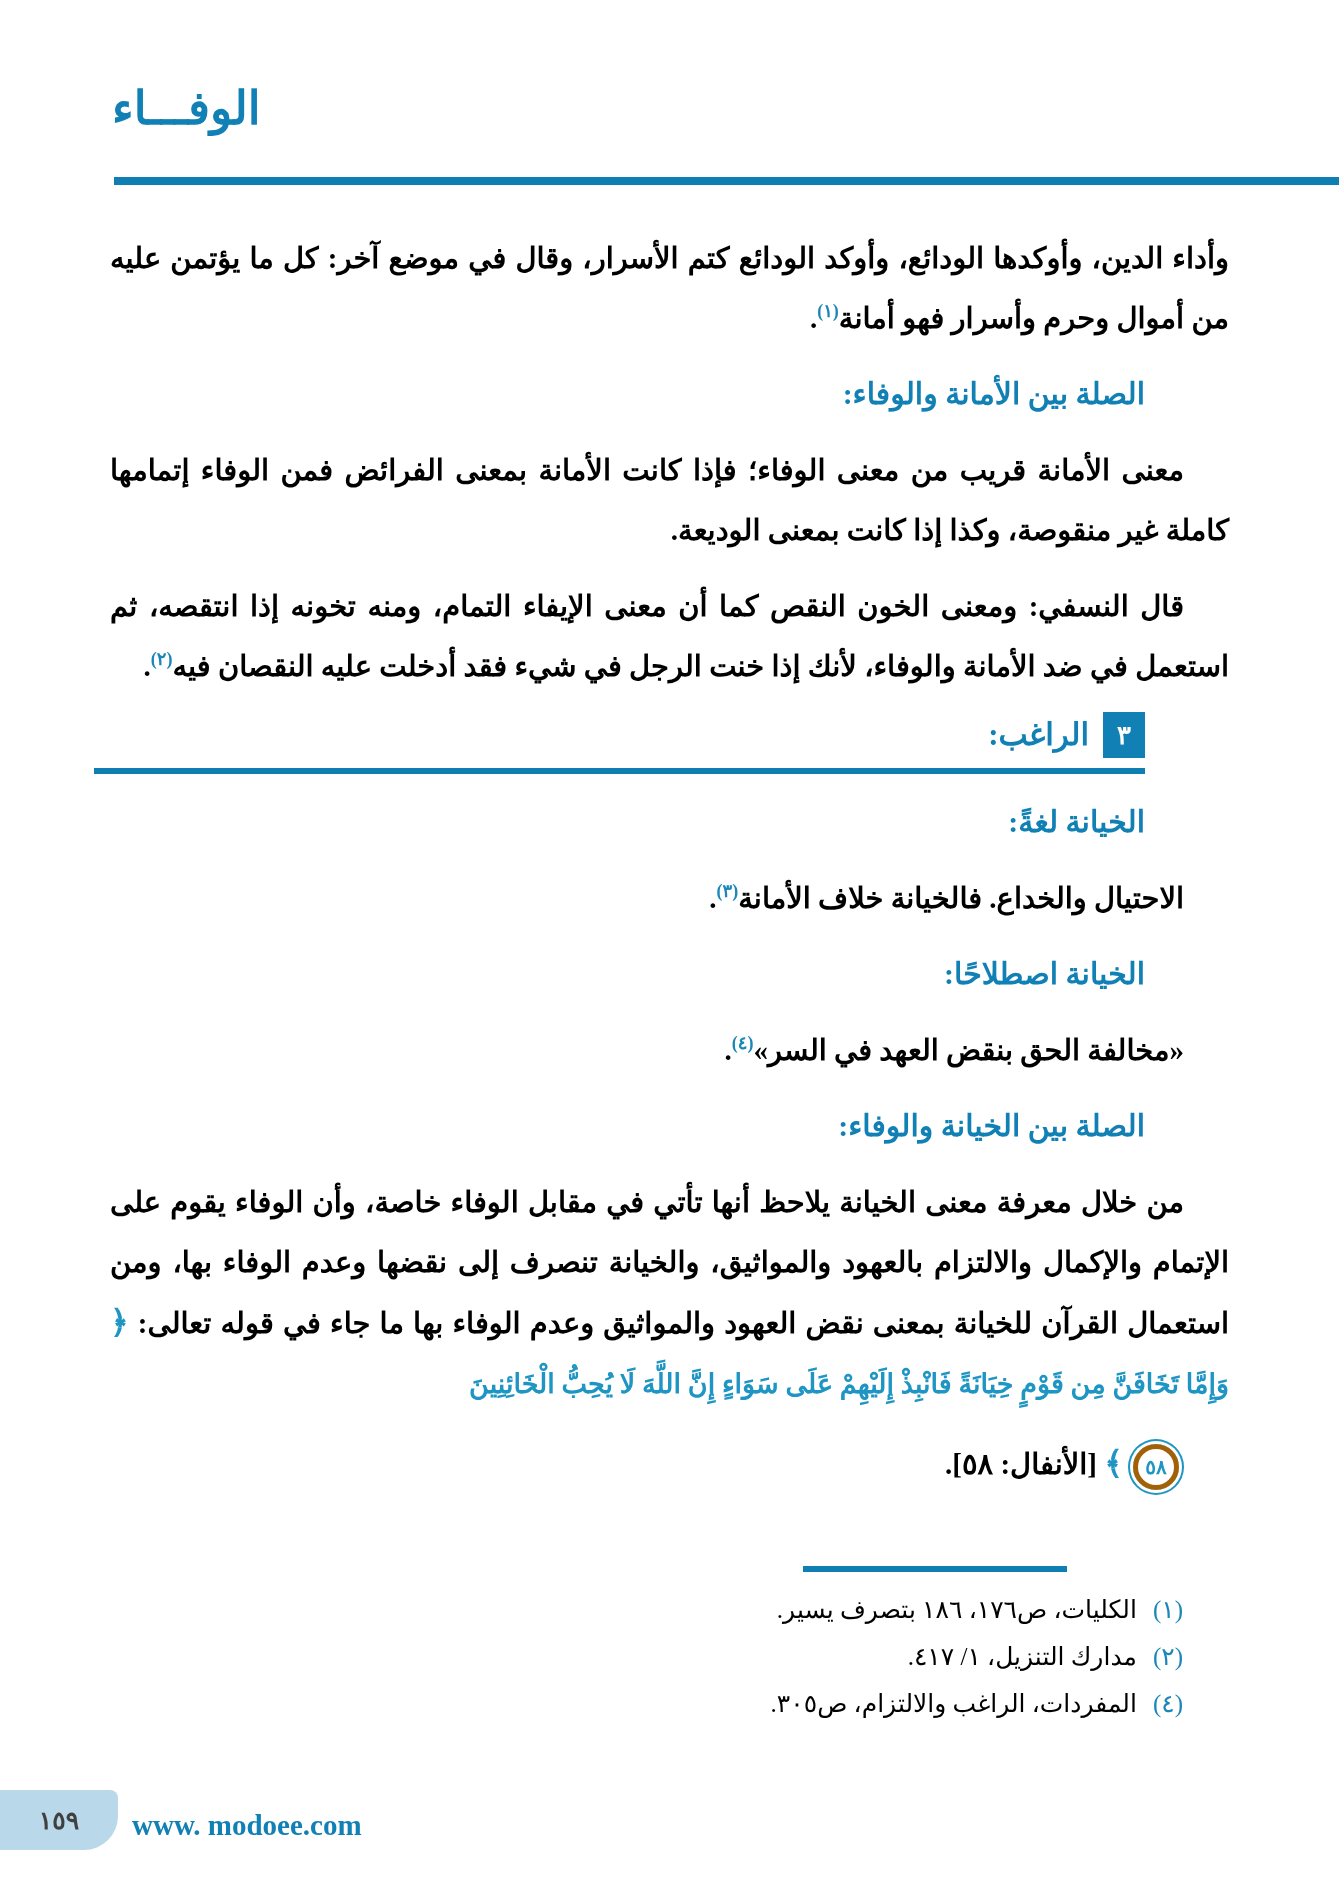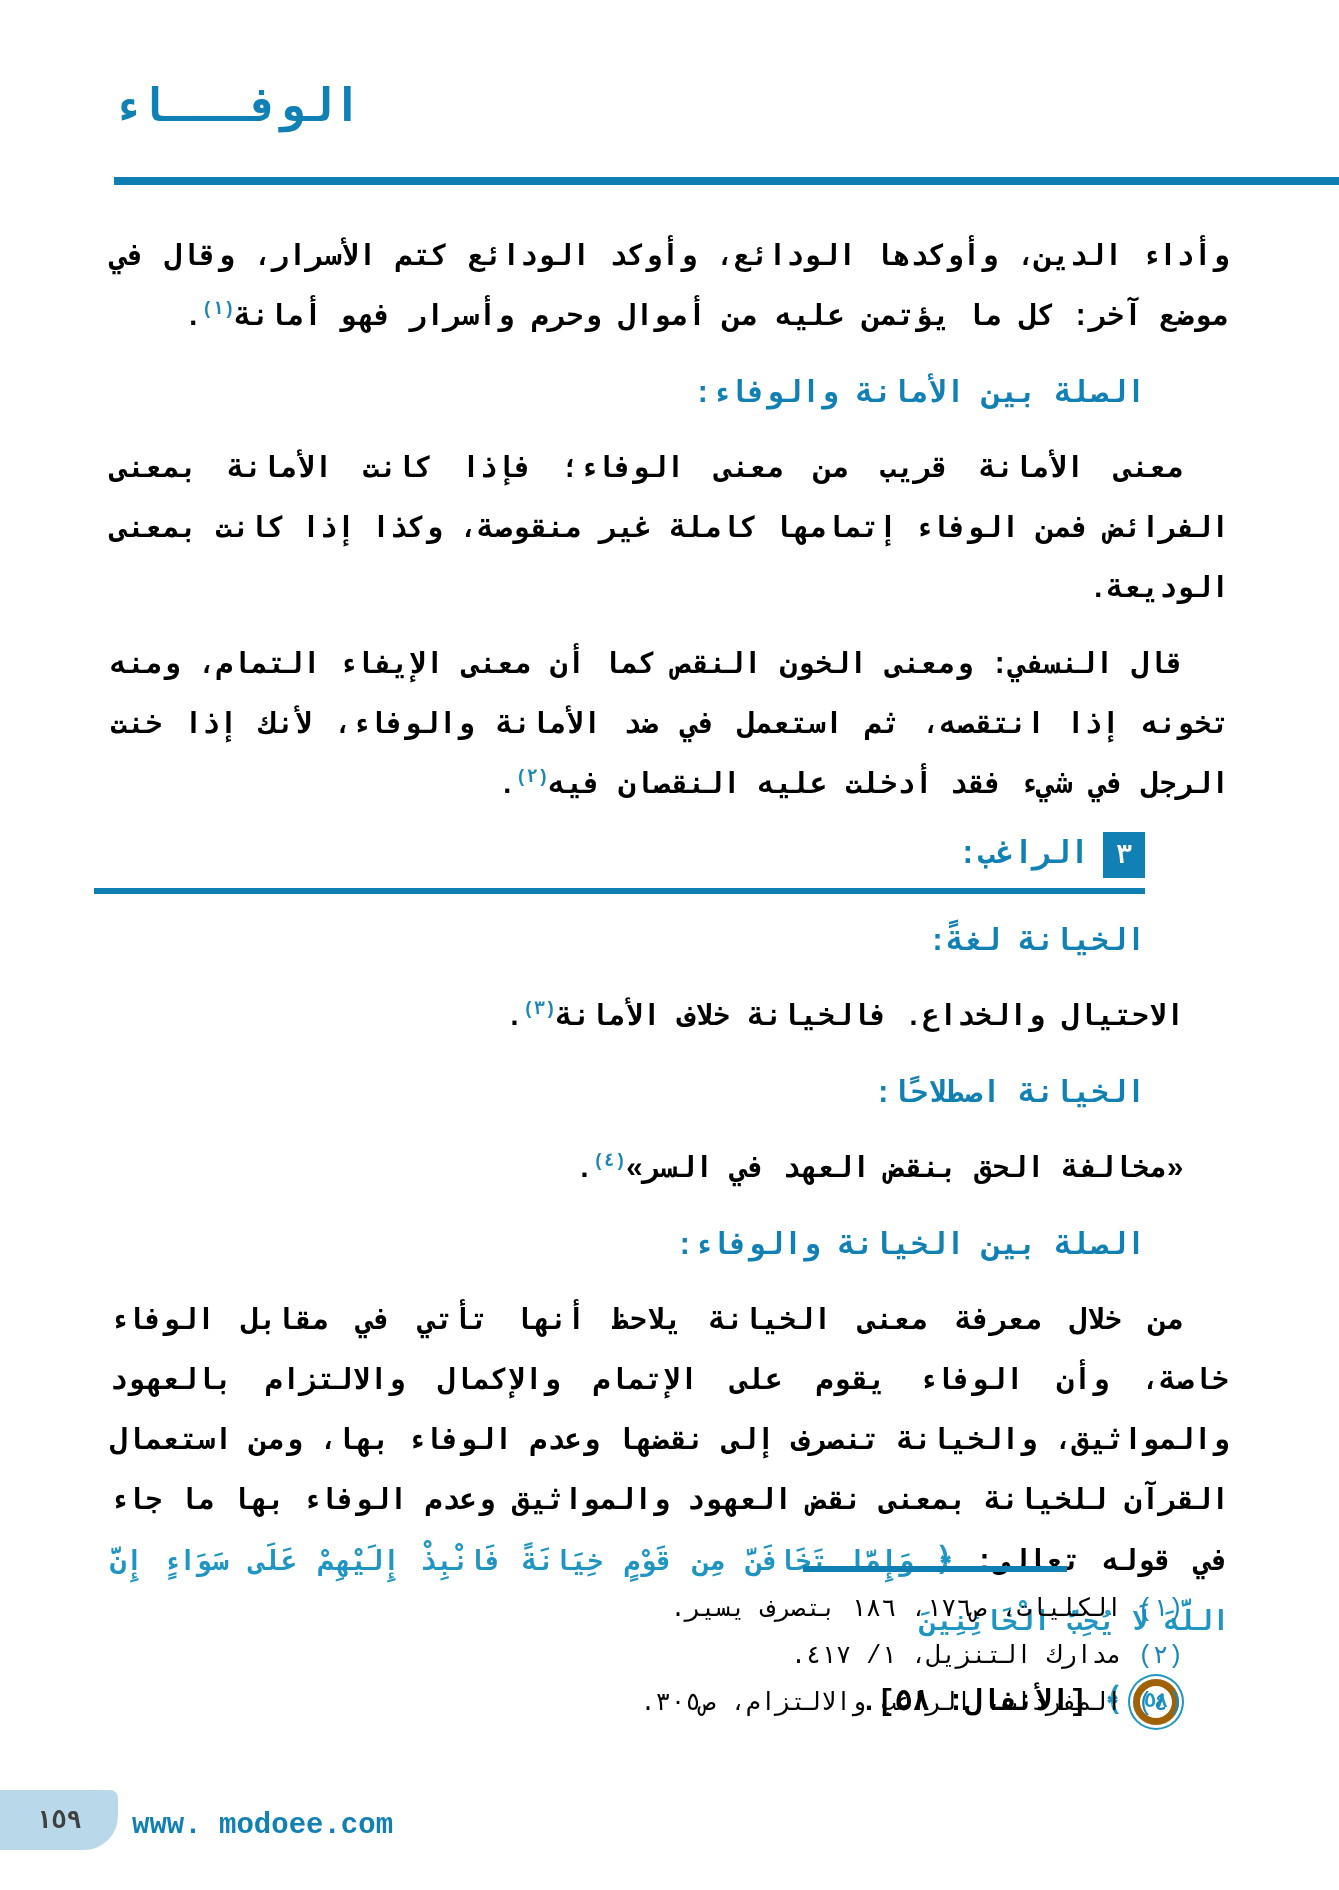--- a/index.html
+++ b/index.html
@@ -3,21 +3,21 @@
 <meta charset="utf-8">
 <style>
   * { box-sizing: border-box; }
   html,body { margin:0; padding:0; background:#e9e9e9; }
   .page {
     position: relative;
     width: 1339px;
     height: 1890px;
     margin: 0 auto;
     background: #ffffff;
-    font-family: Liberation Mono, monospace;
+    font-family: Liberation Serif, serif;
     direction: rtl;
     overflow: hidden;
     color: #000;
   }
 
   
   .running-head {
     position: absolute;
     top: 86px;
     left: 112px;
@@ -116,21 +116,21 @@
     line-height: 66px;
     text-align: right;
     white-space: nowrap;
   }
   .ayah-ornament {
     display: inline-flex;
     align-items: center;
     justify-content: center;
     width: 46px;
     height: 46px;
-    border: 7px solid #a16207;
+    border: 5px solid #a16207;
     border-radius: 50%;
     box-shadow: 0 0 0 3px #ffffff, 0 0 0 5px #1e95c3;
     color: #1e95c3;
     font-size: 20px;
     font-weight: bold;
     vertical-align: middle;
     margin: 0 6px 0 10px;
   }
 
   

